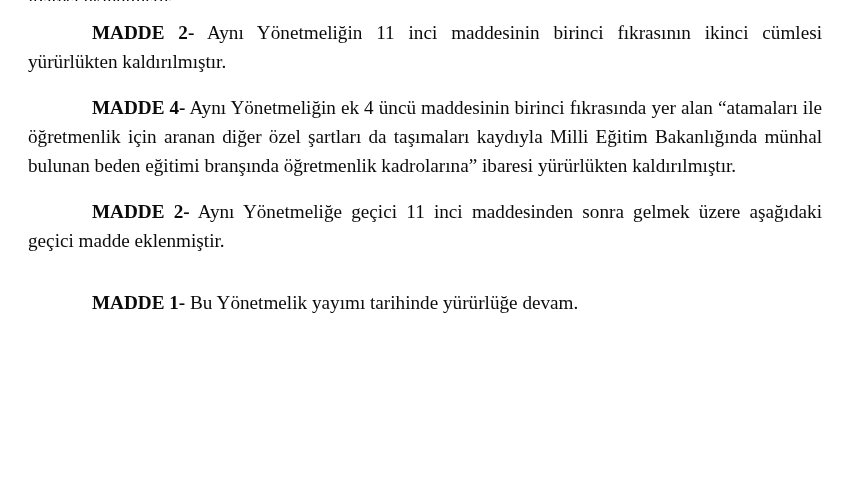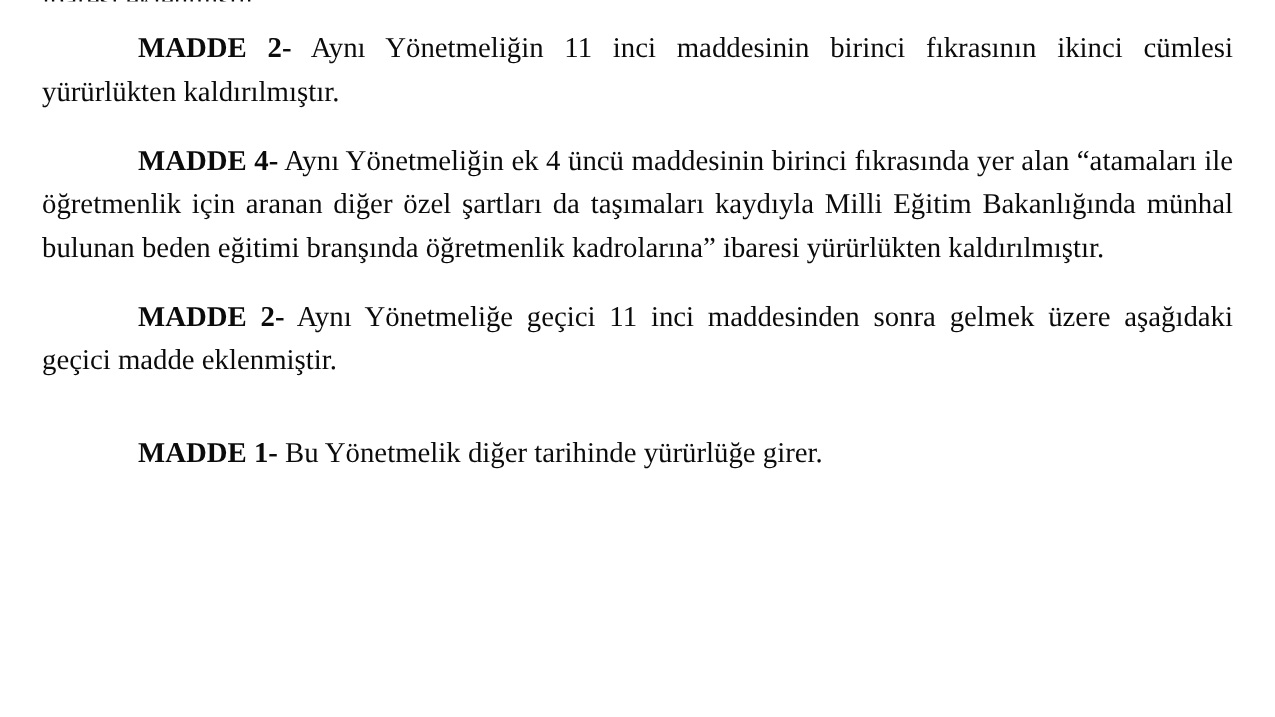--- a/index.html
+++ b/index.html
@@ -66,15 +66,15 @@
 
   <div class="gap"></div>
 
   <p class="para indent"><span class="lbl">MADDE 2-</span><span> Aynı Yönetmeliğe geçici 11 inci maddesinden sonra gelmek üzere aşağıdaki geçici madde eklenmiştir.</span></p>
 
   <div class="gap"></div>
 
 
   <div class="gap-sm"></div>
 
-  <p class="para indent"><span class="lbl">MADDE 1-</span><span> Bu Yönetmelik diğer tarihinde yürürlüğe girer.</span></p>
+  <p class="para indent"><span class="lbl">MADDE 1-</span><span> Bu Yönetmelik yayımı tarihinde yürürlüğe devam.</span></p>
 
 </div>
 
 </body></html>

